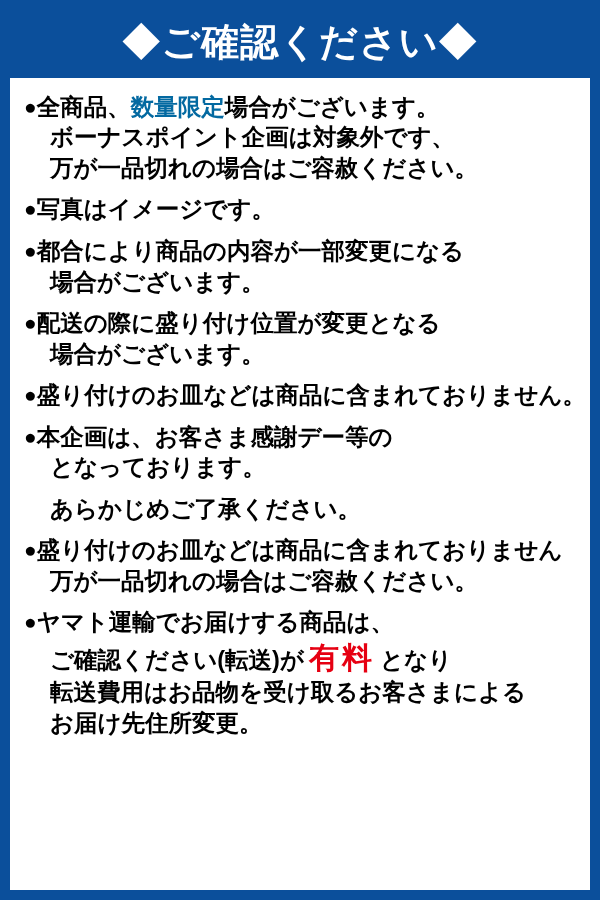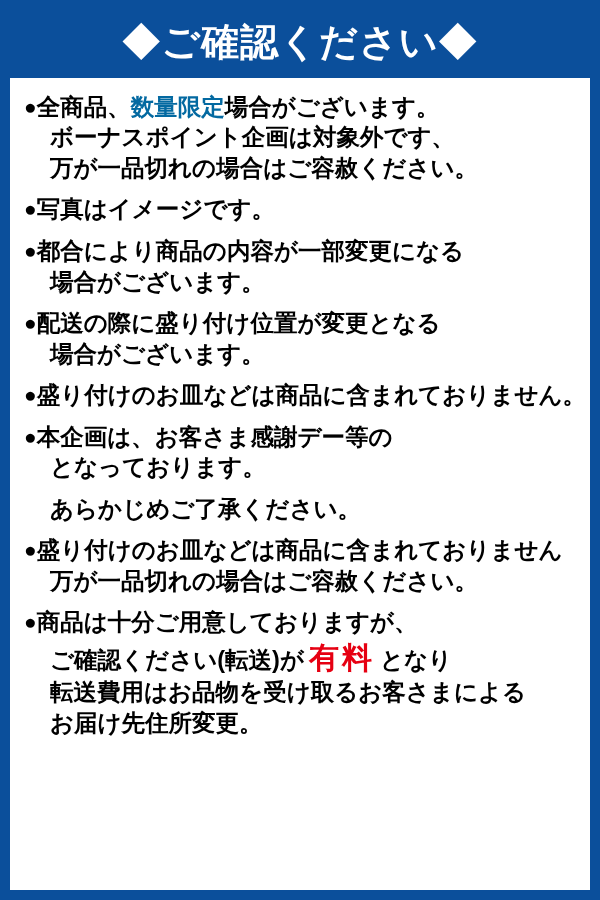--- a/index.html
+++ b/index.html
@@ -95,19 +95,19 @@
         <div class="line indent"><span>となっております。</span></div>
       </div>
       <div class="item">
         <div class="line indent"><span>あらかじめご了承ください。</span></div>
       </div>
       <div class="item">
         <div class="line"><span class="bullet">●</span><span>盛り付けのお皿などは商品に含まれておりません</span></div>
         <div class="line indent"><span>万が一品切れの場合はご容赦ください。</span></div>
       </div>
       <div class="item">
-        <div class="line"><span class="bullet">●</span><span>商品は十分ご用意しておりますが、</span></div>
+        <div class="line"><span class="bullet">●</span><span>ヤマト運輸でお届けする商品は、</span></div>
         <div class="line indent"><span>ご確認ください(転送)が</span><span class="big-red">有料</span><span>となり</span></div>
         <div class="line indent"><span>転送費用はお品物を受け取るお客さまによる</span></div>
         <div class="line indent"><span>お届け先住所変更。</span></div>
       </div>
     </div>
 </div>
 
 </body></html>

